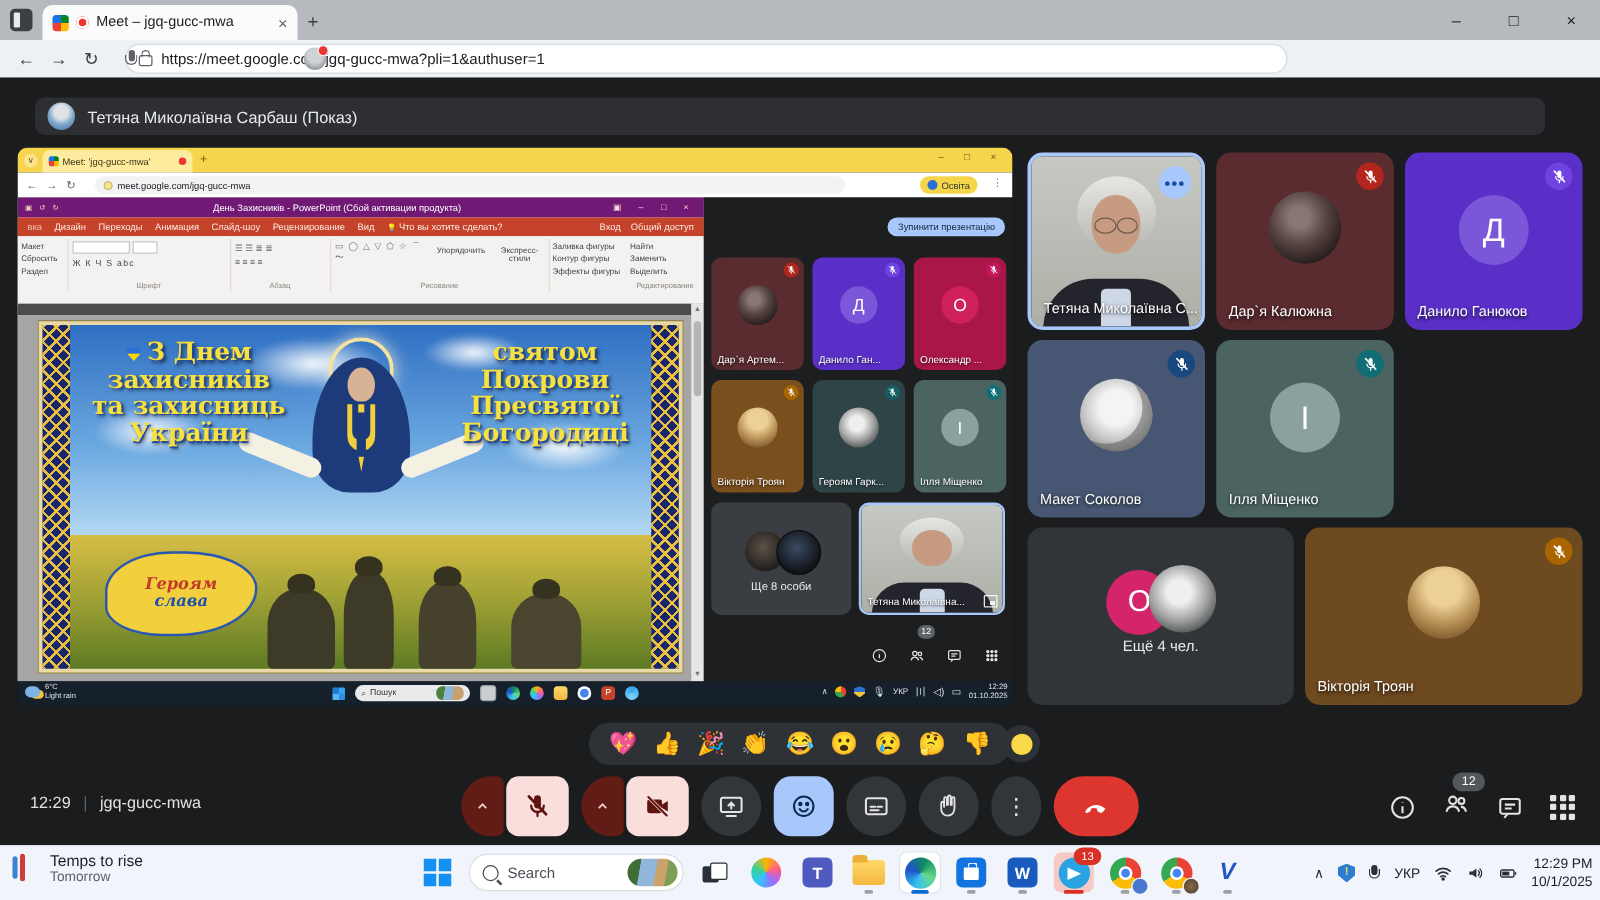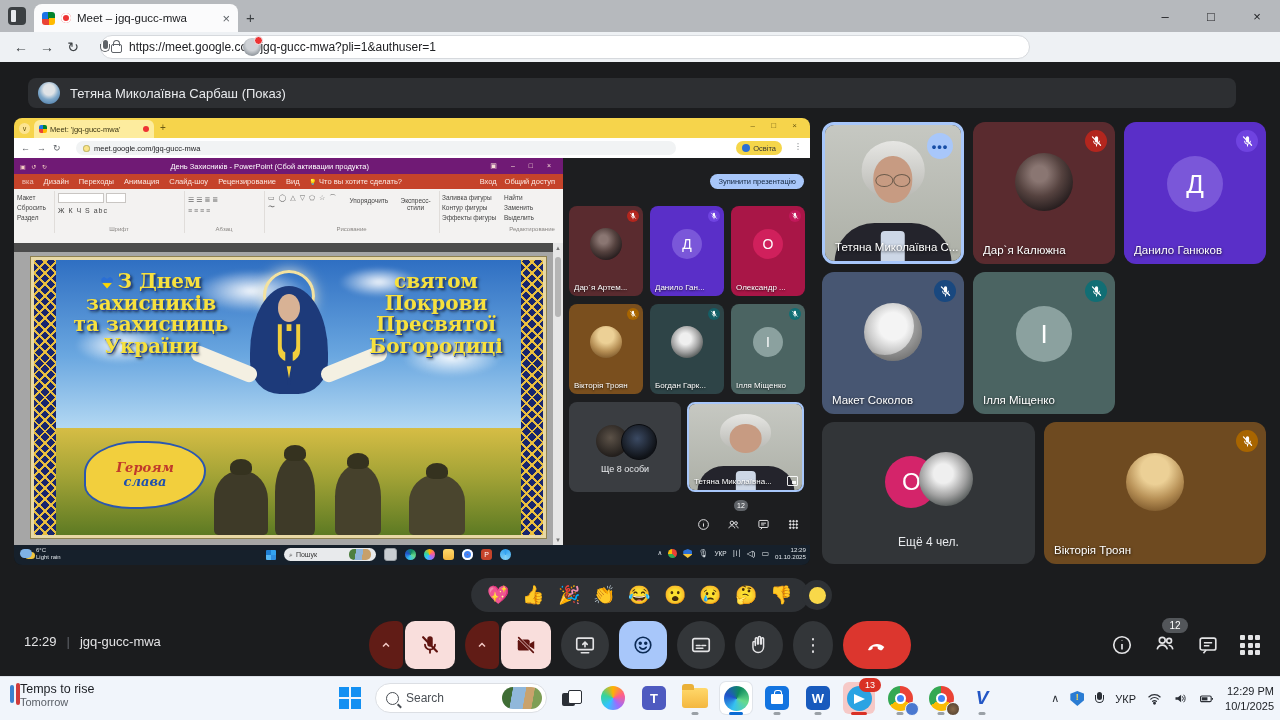--- a/index.html
+++ b/index.html
@@ -202,21 +202,21 @@
   .rtools{position:absolute;right:20px;top:20px;display:flex;gap:21px;align-items:center;color:#e3e3e5;}
   .rtools svg{width:22px;height:22px;stroke:#e3e3e5;fill:none;stroke-width:1.8;}
   .ppl{position:relative;}
   .cntbadge{position:absolute;left:8px;top:-14px;min-width:20px;height:15px;border-radius:8px;background:#53565a;color:#fff;font-size:10px;
             display:flex;align-items:center;justify-content:center;padding:0 3px;}
   .gridicon{display:grid;grid-template-columns:repeat(3,5px);grid-gap:2.5px;}
   .gridicon i{width:5px;height:5px;border-radius:1px;background:#e3e3e5;}
 
   
   .wtb{position:absolute;left:0;right:0;bottom:0;height:43px;background:#f1f5fb;border-top:1px solid #dde1e8;}
-  .weather{position:absolute;left:10px;top:5px;display:flex;gap:0;align-items:center;}
+  .weather{position:absolute;left:10px;top:5px;display:flex;gap:20px;align-items:center;}
   .thermo{width:10px;height:24px;position:relative;}
   .thermo:before{content:"";position:absolute;left:0;top:2px;width:4px;height:18px;border-radius:3px;background:#3b82d0;}
   .thermo:after{content:"";position:absolute;right:0;top:0px;width:4px;height:22px;border-radius:3px;background:#d03b3b;}
   .weather .l1{font-size:12.5px;color:#1b1e23;}
   .weather .l2{font-size:11px;color:#5b6068;}
   .tapps{position:absolute;left:334px;top:5px;display:flex;gap:9px;align-items:center;}
   .tico{width:32px;height:32px;border-radius:6px;display:flex;align-items:center;justify-content:center;position:relative;}
   .tico .dash{position:absolute;bottom:-1px;left:50%;transform:translateX(-50%);width:7px;height:3px;border-radius:2px;background:#9aa0a6;}
   .tico.active{background:#fff;box-shadow:0 0 0 1px #e0e4ea;}
   .tico.active .dash{background:#0b6bd4;width:14px;}
@@ -501,21 +501,21 @@
         <div class="mtile" style="left: 87px; top: 146px; background: rgb(46, 68, 71);">
           <div class="ph av-bogdan"></div>
           <div class="vbadge" style="background: rgb(21, 94, 102);">
               <svg class="mo" viewBox="0 0 24 24">
                 <rect class="f" x="9" y="2.5" width="6" height="11.5" rx="3"></rect>
                 <path class="s" d="M6.5 11.5a5.5 5.5 0 0 0 11 0"></path>
                 <path class="s" d="M12 17v3.5"></path>
                 <path class="s2" d="M4.5 3.5l15 15.5"></path>
               </svg>
             </div>
-          <div class="nm">Богдан Гарк...</div>
+          <div class="nm">Героям Гарк...</div>
         </div>
         <div class="mtile" style="left: 168px; top: 146px; background: rgb(75, 100, 98);">
           <div class="init" style="background: rgb(139, 161, 159);">І</div>
           <div class="vbadge" style="background: rgb(17, 110, 116);">
               <svg class="mo" viewBox="0 0 24 24">
                 <rect class="f" x="9" y="2.5" width="6" height="11.5" rx="3"></rect>
                 <path class="s" d="M6.5 11.5a5.5 5.5 0 0 0 11 0"></path>
                 <path class="s" d="M12 17v3.5"></path>
                 <path class="s2" d="M4.5 3.5l15 15.5"></path>
               </svg>
@@ -668,21 +668,21 @@
                 <path class="s2" d="M4.5 3.5l15 15.5"></path>
               </svg>
             </div>
           <div class="nm">Ілля Міщенко</div>
         </div>
       </div>
       <div class="prow">
         <div class="ptile" style="width: 213px; background: rgb(50, 53, 56);">
           <div class="init pinkO" style="left: 42%; top: 42%; width: 52px; height: 52px; font-size: 24px; background: rgb(212, 36, 106);">О</div>
           <div class="ph av-bogdan" style="left:58%;top:40%;width:54px;height:54px;"></div>
-          <div style="position:absolute;left:0;right:0;top:62%;text-align:center;font-size:12px;color:#e8eaed;margin-top:25px;">Ещё 4 чел.</div>
+          <div style="position:absolute;left:0;right:0;top:62%;text-align:center;font-size:12px;color:#e8eaed;">Ещё 4 чел.</div>
         </div>
         <div class="ptile" style="width: 222px; background: rgb(110, 74, 32);">
           <div class="ph av-vika"></div>
           <div class="badge22" style="background: rgb(168, 101, 0);">
               <svg class="mo" viewBox="0 0 24 24">
                 <rect class="f" x="9" y="2.5" width="6" height="11.5" rx="3"></rect>
                 <path class="s" d="M6.5 11.5a5.5 5.5 0 0 0 11 0"></path>
                 <path class="s" d="M12 17v3.5"></path>
                 <path class="s2" d="M4.5 3.5l15 15.5"></path>
               </svg>

